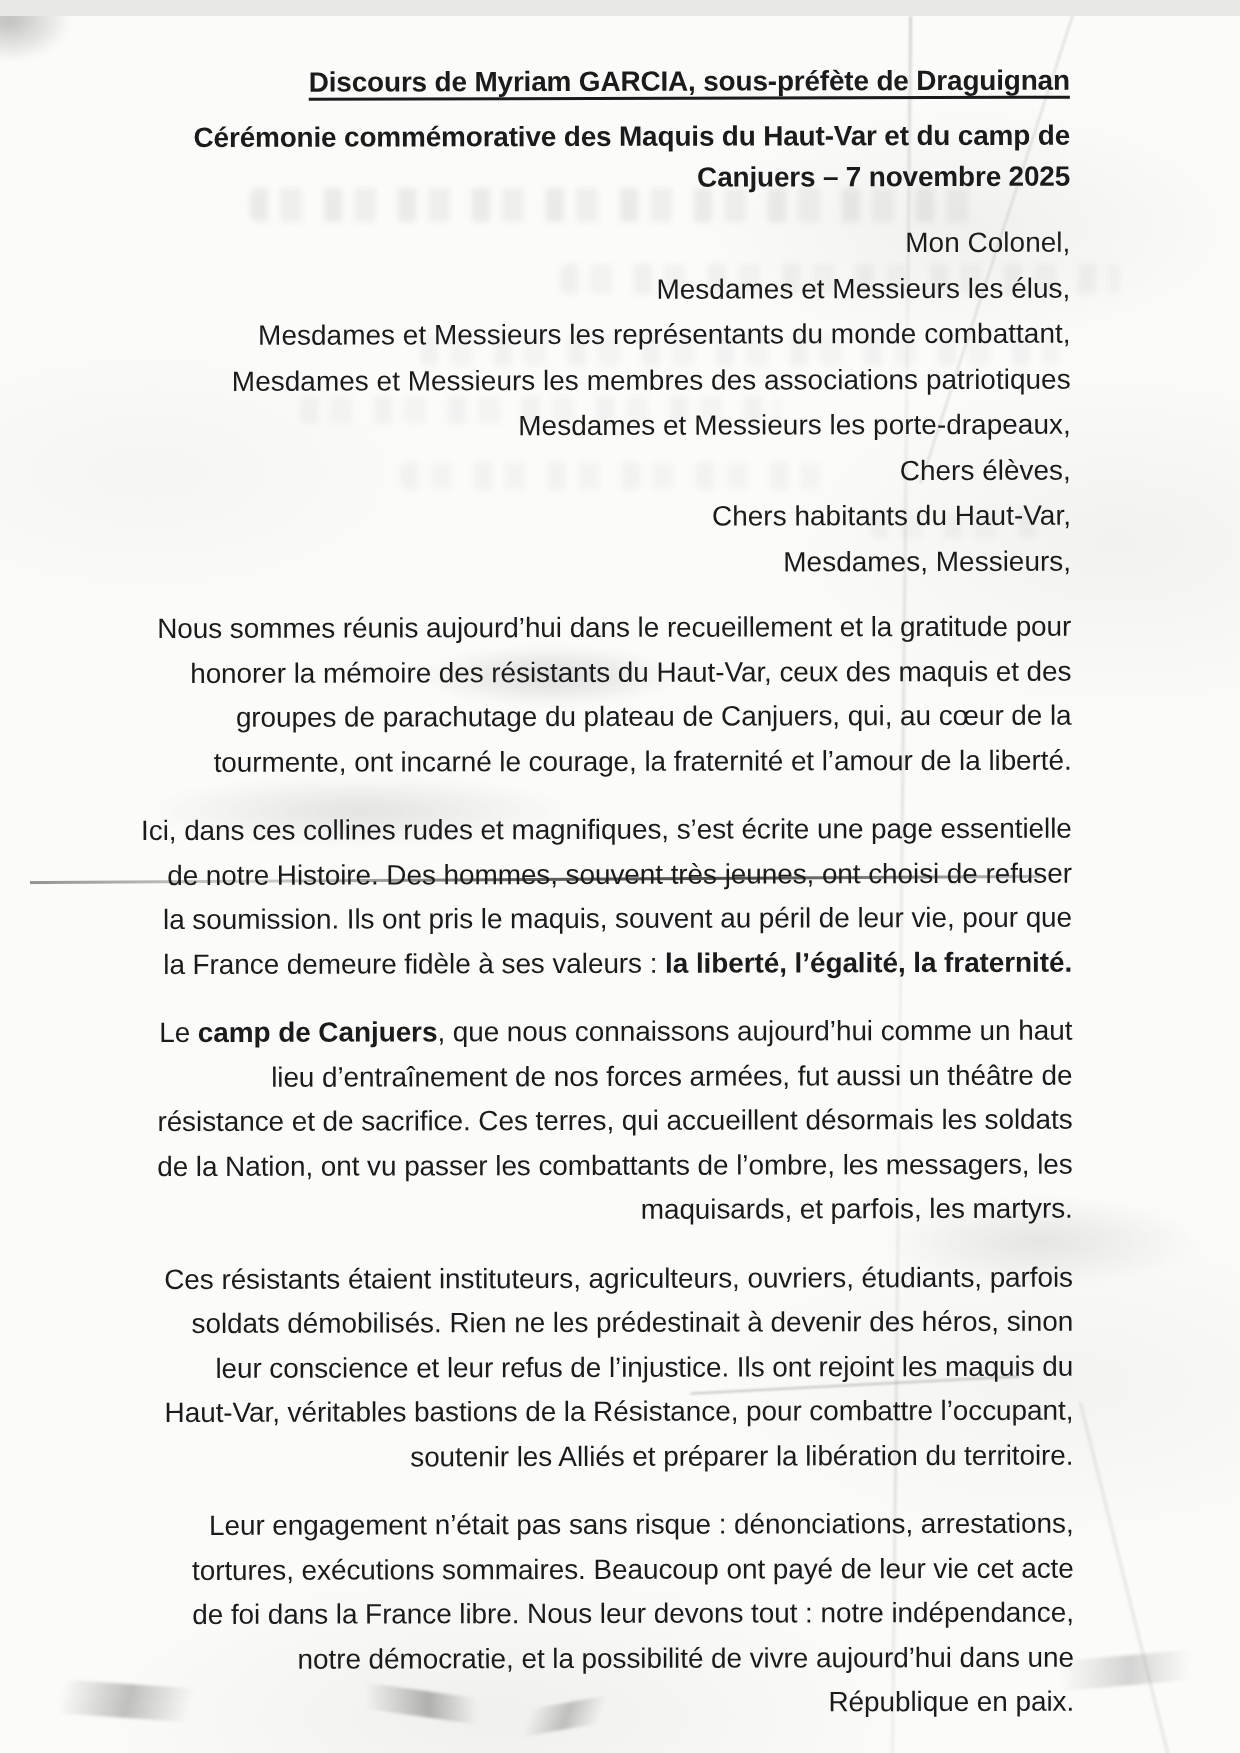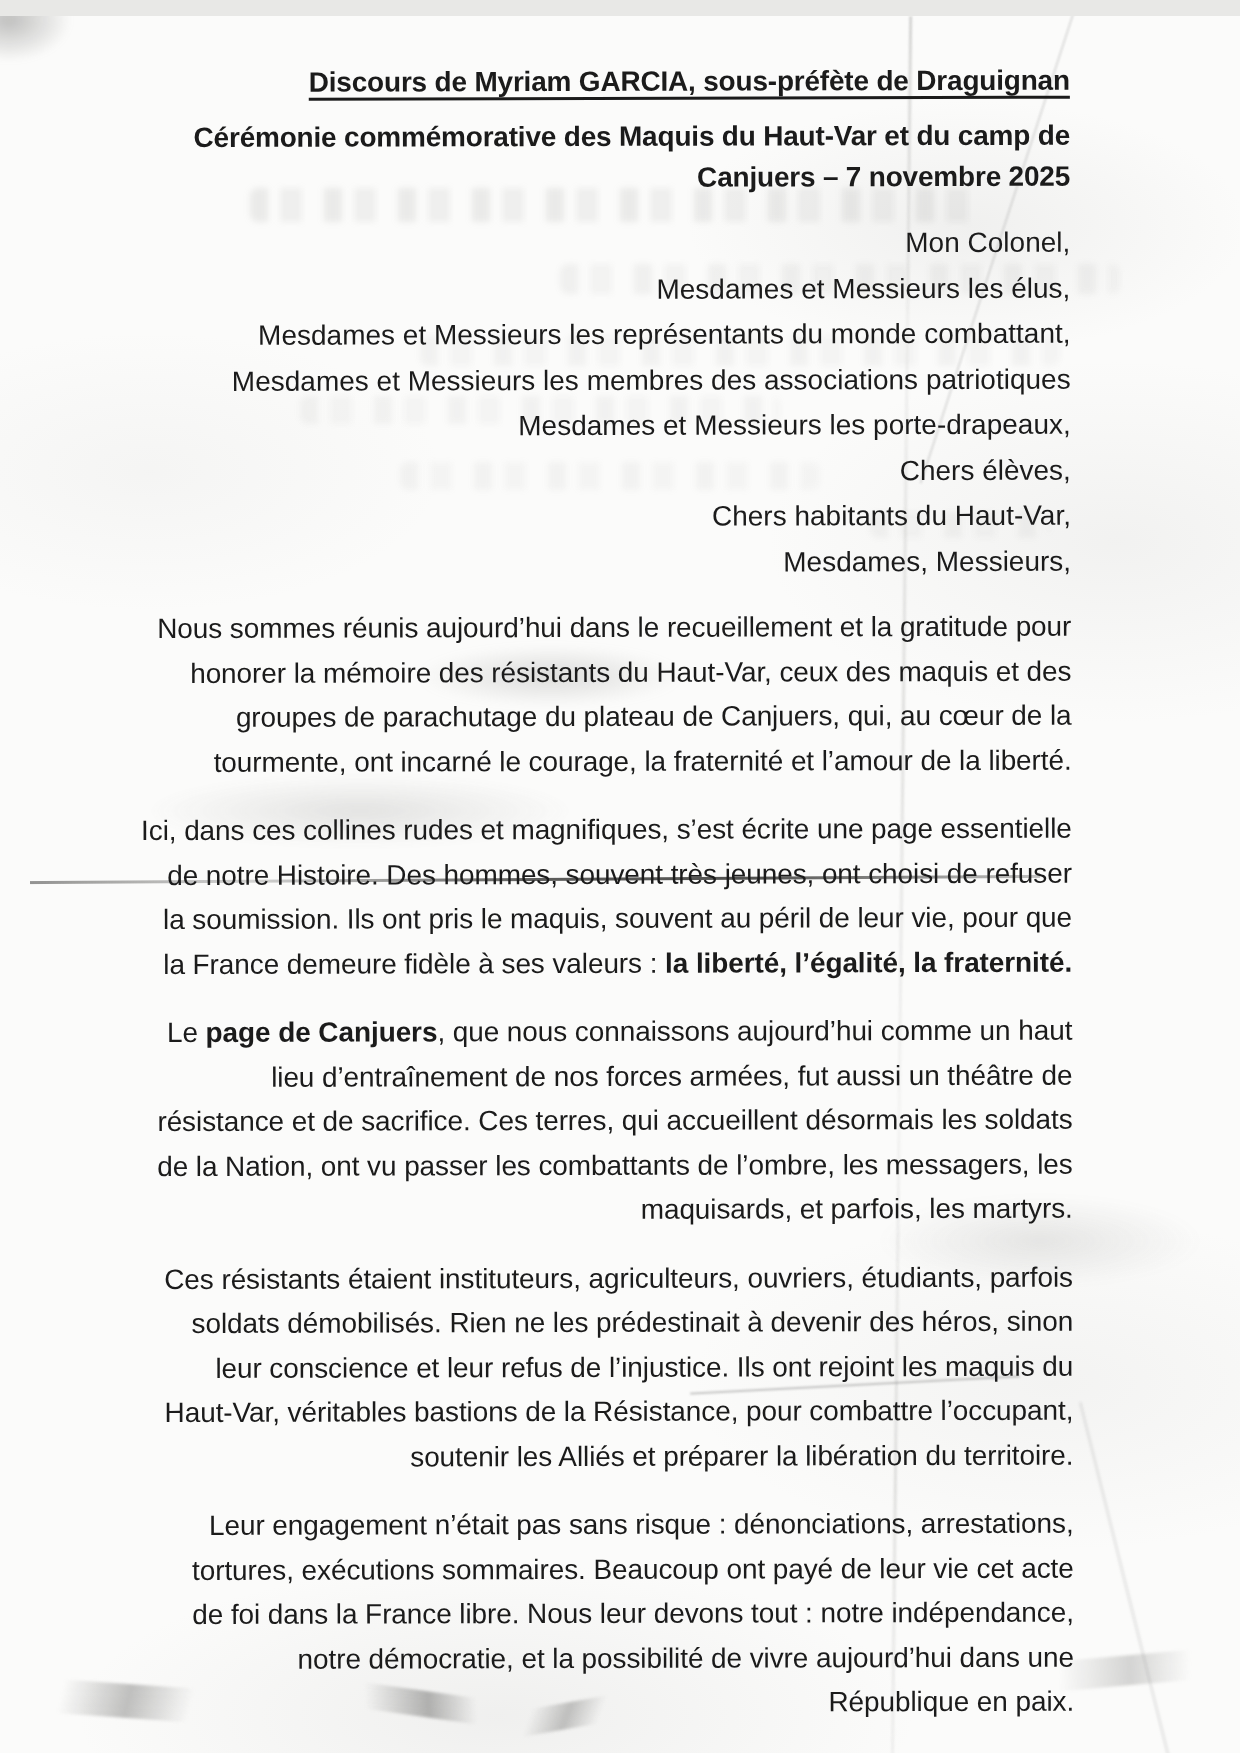--- a/index.html
+++ b/index.html
@@ -177,21 +177,21 @@
       </div>
     <div class="paragraphs">
         <p class="para"><span>Nous sommes réunis aujourd’hui dans le recueillement et la gratitude pour
 honorer la mémoire des résistants du Haut-Var, ceux des maquis et des
 groupes de parachutage du plateau de Canjuers, qui, au cœur de la
 tourmente, ont incarné le courage, la fraternité et l’amour de la liberté.</span></p>
         <p class="para"><span>Ici, dans ces collines rudes et magnifiques, s’est écrite une page essentielle
 de notre Histoire. Des hommes, souvent très jeunes, ont choisi de refuser
 la soumission. Ils ont pris le maquis, souvent au péril de leur vie, pour que
 la France demeure fidèle à ses valeurs : </span><span class="b">la liberté, l’égalité, la fraternité.</span></p>
-        <p class="para"><span>Le </span><span class="b">page de Canjuers</span><span>, que nous connaissons aujourd’hui comme un haut
+        <p class="para"><span>Le </span><span class="b">camp de Canjuers</span><span>, que nous connaissons aujourd’hui comme un haut
 lieu d’entraînement de nos forces armées, fut aussi un théâtre de
 résistance et de sacrifice. Ces terres, qui accueillent désormais les soldats
 de la Nation, ont vu passer les combattants de l’ombre, les messagers, les
 maquisards, et parfois, les martyrs.</span></p>
         <p class="para"><span>Ces résistants étaient instituteurs, agriculteurs, ouvriers, étudiants, parfois
 soldats démobilisés. Rien ne les prédestinait à devenir des héros, sinon
 leur conscience et leur refus de l’injustice. Ils ont rejoint les maquis du
 Haut-Var, véritables bastions de la Résistance, pour combattre l’occupant,
 soutenir les Alliés et préparer la libération du territoire.</span></p>
         <p class="para"><span>Leur engagement n’était pas sans risque : dénonciations, arrestations,

